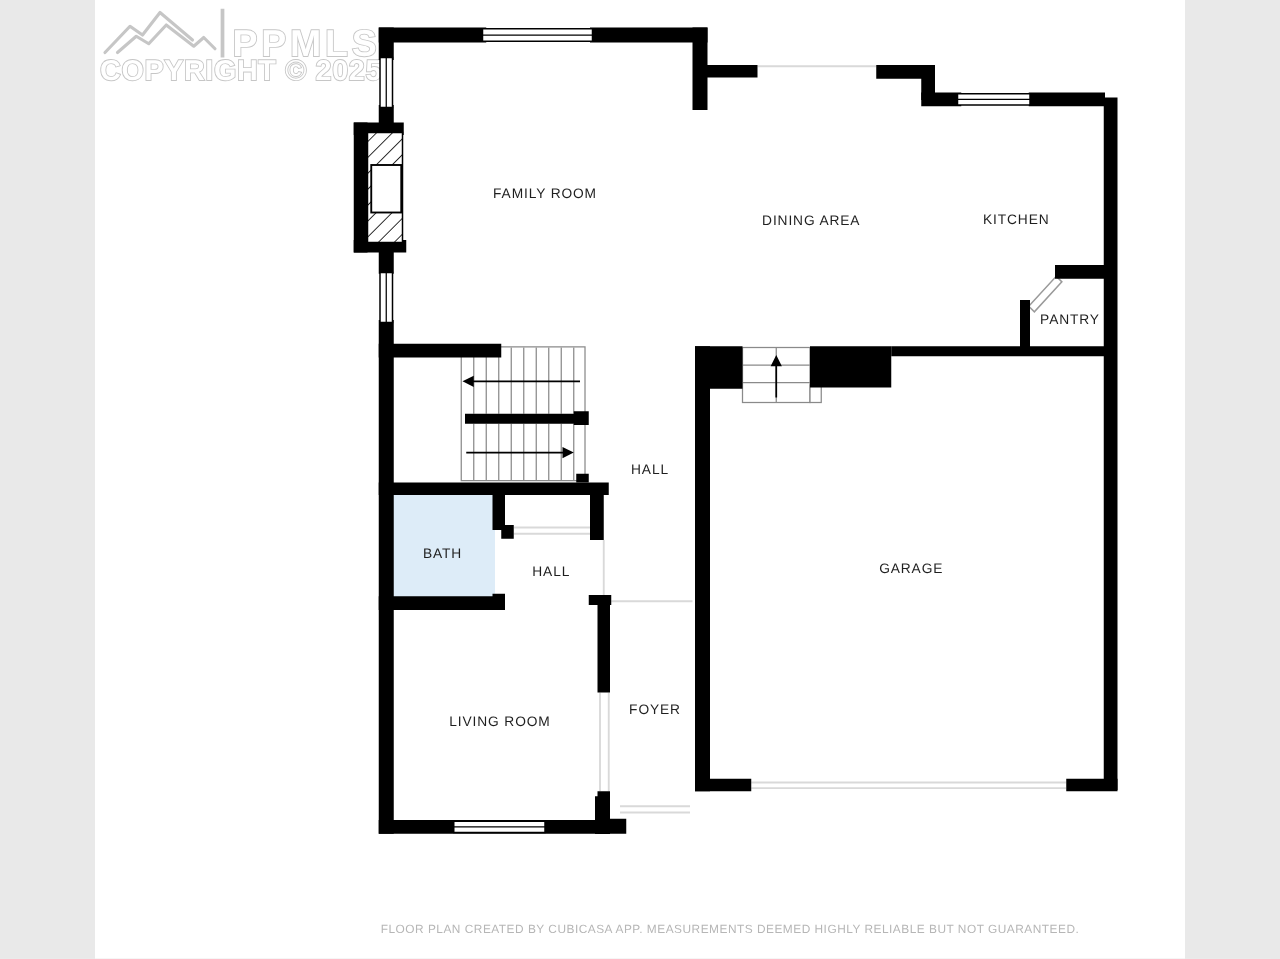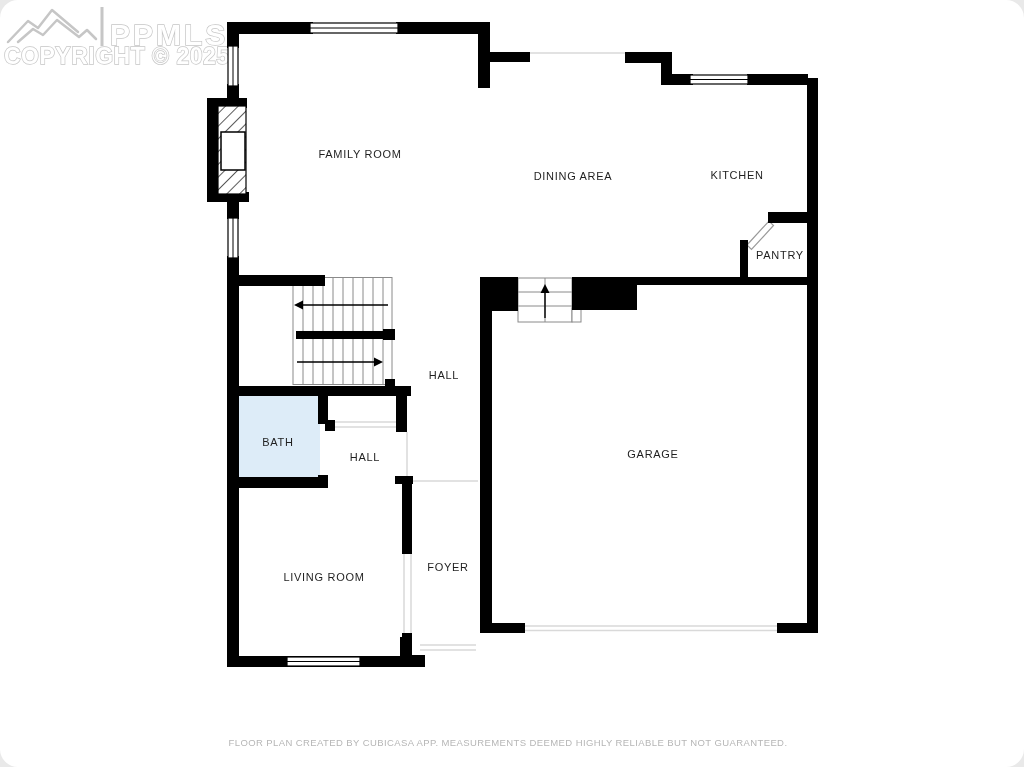--- a/index.html
+++ b/index.html
@@ -1,22 +1,22 @@
 <!DOCTYPE html>
 <html style="--wall: #000000; --bath: #ddecf8; --label: #1f1f1f; --wm: #c6c6c6; --footer: #b6b6b6; --open: #d9d9d9; --stair: #8a8a8a; --bg: #ffffff;"><head>
 <meta charset="utf-8">
 <style>
   :root{
     --wall:#000000; --bath:#ddecf8; --label:#1f1f1f; --wm:#c6c6c6;
     --footer:#b6b6b6; --open:#d9d9d9; --stair:#8a8a8a; --bg:#ffffff;
   }
   html,body{margin:0;padding:0;background:#e9e9e9;}
   .page{
-    position:relative;width:1024px;height:767px;background:var(--bg);
-    font-family:"Liberation Sans", sans-serif;overflow:hidden;margin:0 auto;border-radius:18px;
+    position:relative;width:872px;height:767px;background:var(--bg);
+    font-family:"Liberation Sans", sans-serif;overflow:hidden;margin:0 auto;
   }
   svg{position:absolute;left:0;top:0;}
   .wall{fill:var(--wall);stroke:none;}
   .bathfill{fill:var(--bath);stroke:none;}
   .win{fill:#ffffff;stroke:#000000;stroke-width:1.2;}
   .winline{stroke:#000000;stroke-width:1;}
   .open{stroke:var(--open);stroke-width:1.5;fill:none;}
   .stairbox{fill:none;stroke:var(--stair);stroke-width:1;}
   .stairline{stroke:var(--stair);stroke-width:1;}
   .arrowline{stroke:#000000;stroke-width:1.4;fill:none;}

